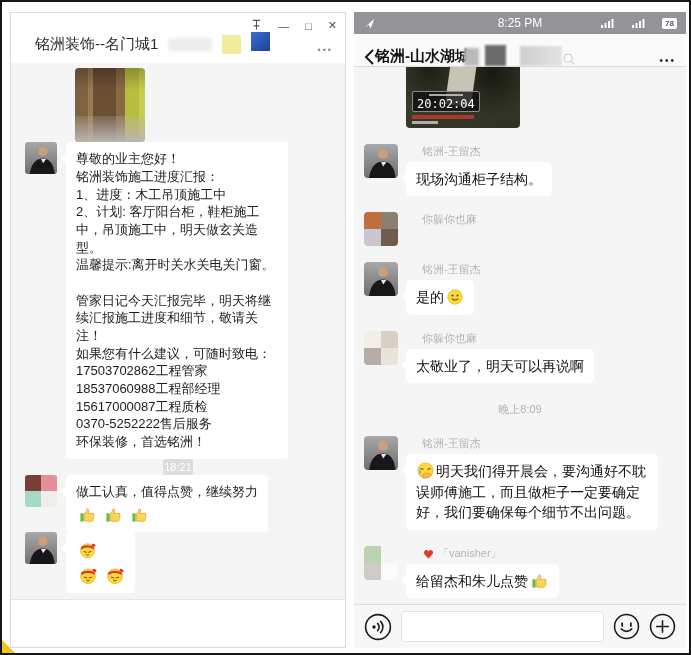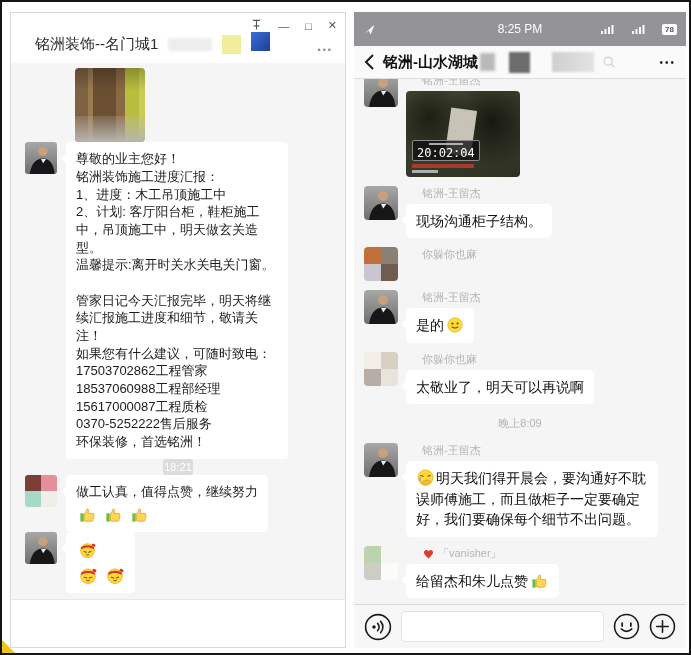--- a/index.html
+++ b/index.html
@@ -45,36 +45,36 @@
   .txt { white-space:pre-line; }
   .w15 { width:216px; }
   .emoji-row { display:flex; gap:5px; margin-top:5px; }
   .emj { vertical-align:-4px; margin-left:2px; }
   .time-pill { align-self:center; background:#dcdcdc; color:#fff; font-size:11px;
     padding:2px 1px; border-radius:3px; }
   .win-input { height:48px; border-top:1px solid #e7e7e7; background:#fff; flex-shrink:0; }
 
   
   .phone { width:332px; height:636px; display:flex; flex-direction:column; background:#f5f5f5; }
-  .status-bar { height:34px; background:#939398; color:#fff; display:flex; align-items:center;
+  .status-bar { height:22px; background:#939398; color:#fff; display:flex; align-items:center;
     padding:0 9px; position:relative; flex-shrink:0; }
   .status-time { position:absolute; left:0; right:0; text-align:center; font-size:12px; }
   .status-right { margin-left:auto; display:flex; align-items:center; gap:15px; }
   .battery { background:#fff; color:#555; font-size:8px; font-weight:bold; border-radius:2px;
     padding:1px 3px; line-height:9px; }
   .nav-bar { height:33px; background:#fafafa; border-bottom:1px solid #dcdcdc; display:flex;
-    align-items:center; gap:8px; padding:0 10px; flex-shrink:0; }
+    align-items:flex-end; padding:0 10px; flex-shrink:0; }
   .nav-title { font-size:15px; color:#111; font-weight:bold; white-space:nowrap; }
   .nav-smudge { width:15px; height:18px; background:#b9b9b9; filter:blur(1.5px); margin-left:-6px; }
   .nav-sq-dark { width:21px; height:21px; background:#6c6c6c; filter:blur(.8px); margin-left:6px; }
   .nav-bar-light { width:42px; height:20px; background:linear-gradient(90deg,#cfcfcf,#e3e3e3); filter:blur(1.2px); margin-left:14px;}
   .nav-more { margin-left:auto; color:#222; font-size:10px; letter-spacing:2px; }
 
   .phone-chat { flex:1; padding:0 10px 6px 10px; overflow:hidden; display:flex;
-    flex-direction:column; justify-content:flex-end; gap:9px; }
+    flex-direction:column; justify-content:flex-end; gap:16px; }
   .pmsg { display:flex; gap:8px; align-items:flex-start; }
   .pavatar { width:34px; height:34px; border-radius:4px; overflow:hidden; flex-shrink:0; }
   .pbody { display:flex; flex-direction:column; align-items:flex-start; }
   .pname { font-size:11px; color:#b4b4b4; margin-bottom:3px; display:flex; align-items:center; gap:3px;margin-left:16px; }
   .pbubble { background:#fff; border-radius:5px; padding:7px 10px; font-size:14px; line-height:1.46;
     color:#111; position:relative; max-width:252px; }
   .pbubble::before { content:""; position:absolute; left:-5px; top:11px;
     border-top:5px solid transparent; border-bottom:5px solid transparent; border-right:5px solid #fff; }
   .ptime { align-self:center; color:#b2b2b2; font-size:11px; padding:3px 0; }
 

